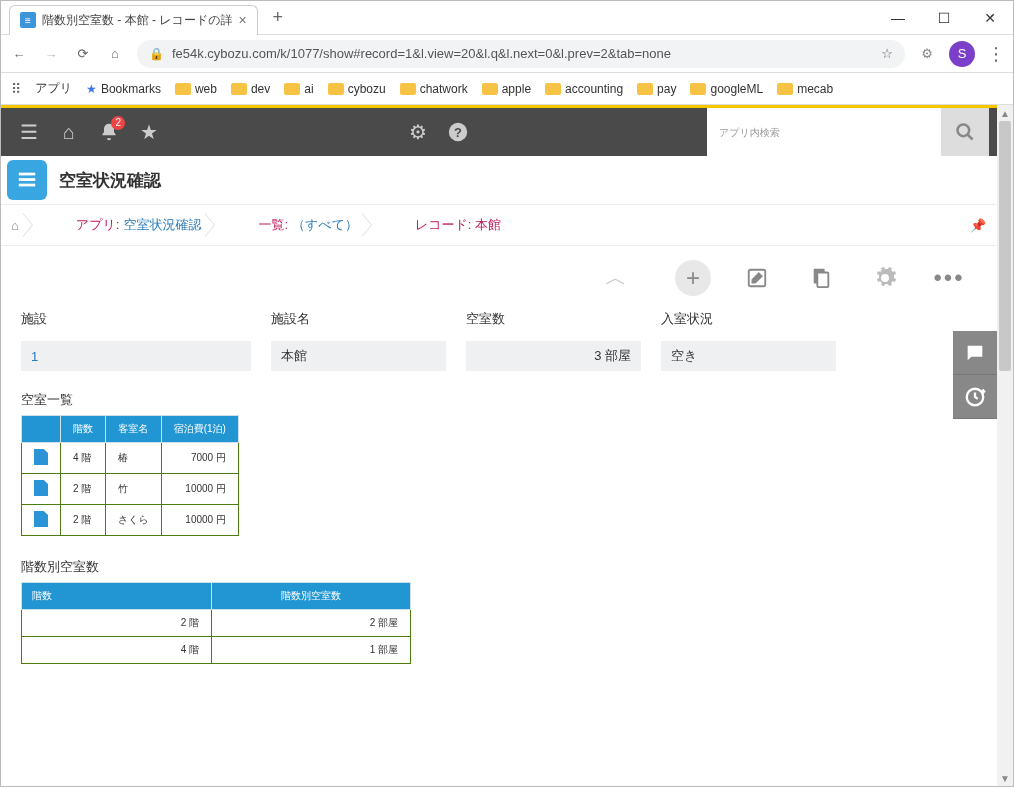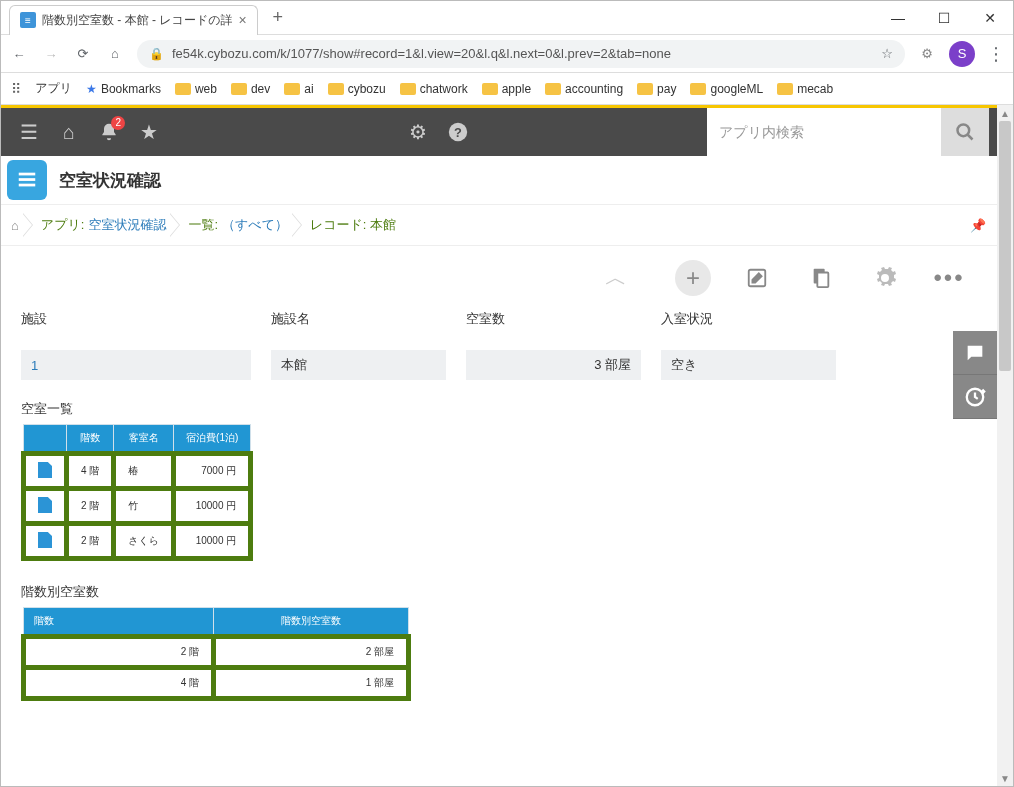--- a/index.html
+++ b/index.html
@@ -34,62 +34,62 @@
 .bm .folder { width:16px; height:12px; background:#f6c344; border-radius:2px; }
 
 
 .stripe { height:3px; background:#f7c600; }
 
 
 .darkhdr { height:48px; background:#4a4a4a; display:flex; align-items:center; padding:0 8px; }
 .darkhdr .hicon { width:40px; height:40px; display:flex; align-items:center; justify-content:center; color:#ccc; font-size:20px; cursor:pointer; position:relative; }
 .badge { position:absolute; top:4px; right:4px; background:#e44; color:#fff; font-size:10px; border-radius:8px; padding:0 4px; line-height:14px; }
 .searchwrap { margin-left:auto; display:flex; align-items:center; }
-.searchbox { width:234px; height:48px; background:#fff; border:none; padding:0 12px; font-size:14px; color:#333; }
+.searchbox { width:234px; height:48px; background:#fff; border:none; padding:0 12px; font-size:10px; color:#333; }
 .searchbox::placeholder { color:#999; }
 .searchbtn { width:48px; height:48px; background:#ddd; display:flex; align-items:center; justify-content:center; color:#888; font-size:20px; cursor:pointer; }
 
 
 .apptitle { height:48px; display:flex; align-items:center; padding:0 6px; background:#fff; }
 .apptile { width:40px; height:40px; background:#38a6e0; border-radius:6px; display:flex; align-items:center; justify-content:center; margin-right:12px; }
 .apptile svg { fill:#fff; }
 .apptitle h1 { font-size:17px; font-weight:bold; }
 
 
 .crumbs { height:42px; border-top:1px solid #eee; border-bottom:1px solid #eee; display:flex; align-items:center; padding:0 10px; font-size:13px; gap:4px; }
 .crumbs .home { color:#888; cursor:pointer; }
 .crumbs .link { color:#2b7bb9; cursor:pointer; }
-.crumbs .cur { color:#4d7c0f; }
+.crumbs .cur { color:#be185d;margin-left:35px; }
 .crumbs .pin { margin-left:auto; color:#999; cursor:pointer; }
 .crumbs .chev { display:inline-block; width:14px; height:28px; position:relative; }
 .crumbs .chev::before { content:""; position:absolute; left:0; top:2px; width:0; height:0; border-top:12px solid transparent; border-bottom:12px solid transparent; border-left:10px solid #ddd; }
 .crumbs .chev::after { content:""; position:absolute; left:-1px; top:2px; width:0; height:0; border-top:12px solid transparent; border-bottom:12px solid transparent; border-left:10px solid #fff; }
 
 
 .actions { height:64px; display:flex; align-items:center; justify-content:flex-end; padding:0 30px; gap:28px; }
 .actbtn { width:36px; height:36px; display:flex; align-items:center; justify-content:center; color:#888; cursor:pointer; font-size:20px; }
 .actbtn.add { background:#e8e8e8; border-radius:50%; color:#888; font-size:24px; }
 .prevarrow { color:#ccc; margin-right:20px; font-size:22px; }
 
 
 .content { padding:0 20px 20px 20px; overflow-y:auto; flex:1; position:relative; }
 .scrollarr { position:absolute; right:0; width:16px; height:16px; display:flex; align-items:center; justify-content:center; color:#888; font-size:10px; }
 
 .fieldrow { display:flex; gap:20px; margin-bottom:20px; }
 .field { display:flex; flex-direction:column; }
-.field label { font-size:13px; color:#333; margin-bottom:22px; }
+.field label { font-size:13px; color:#333; margin-bottom:13px; }
 .field .val { height:30px; background:#eef0f2; border:none; padding:0 10px; display:flex; align-items:center; font-size:13px; }
 .field .val.link { color:#2b7bb9; }
 .field .val.right { justify-content:flex-end; }
 
 .secttitle { font-size:13px; margin:8px 0 6px 0; }
 
 table.kt { border-collapse:collapse; font-size:10px; }
 table.kt th { background:#2196d3; color:#fff; font-weight:normal; padding:6px 12px; text-align:center; border:1px solid #d0e0ea; }
-table.kt td { padding:6px 12px; border:5px solid #4d7c0f; background:#fff; }
+table.kt td { padding:6px 12px; border:1px solid #4d7c0f; background:#fff; }
 table.kt td.num { text-align:right; }
 table.kt td.file { width:28px; text-align:center; }
 .fileicon { display:inline-block; width:14px; height:16px; background:#2b94d6; clip-path:polygon(0 0,70% 0,100% 25%,100% 100%,0 100%); }
 
 
 .floatbtns { position:absolute; right:0; top:226px; display:flex; flex-direction:column; }
 .floatbtn { width:44px; height:44px; background:#888; display:flex; align-items:center; justify-content:center; color:#fff; font-size:20px; cursor:pointer; border-bottom:1px solid #777; }
 
 .mainarea { display:flex; flex:1; overflow:hidden; position:relative; }
 .page { flex:1; overflow:hidden; display:flex; flex-direction:column; position:relative; border-right:16px solid #f1f1f1; }

